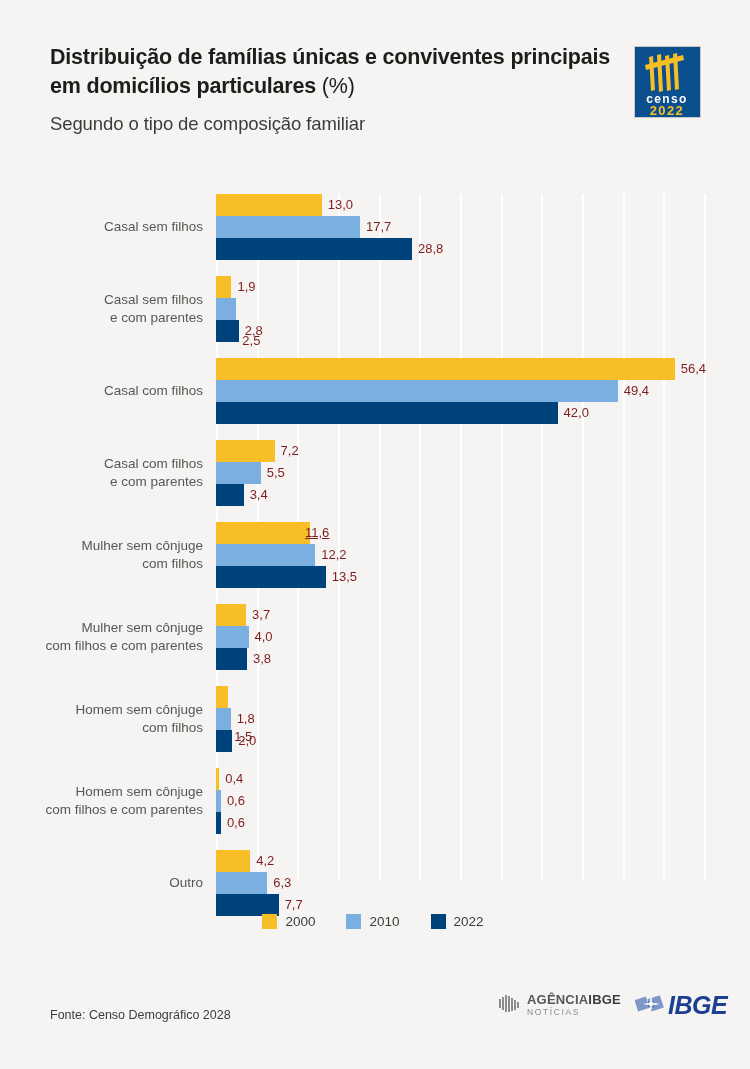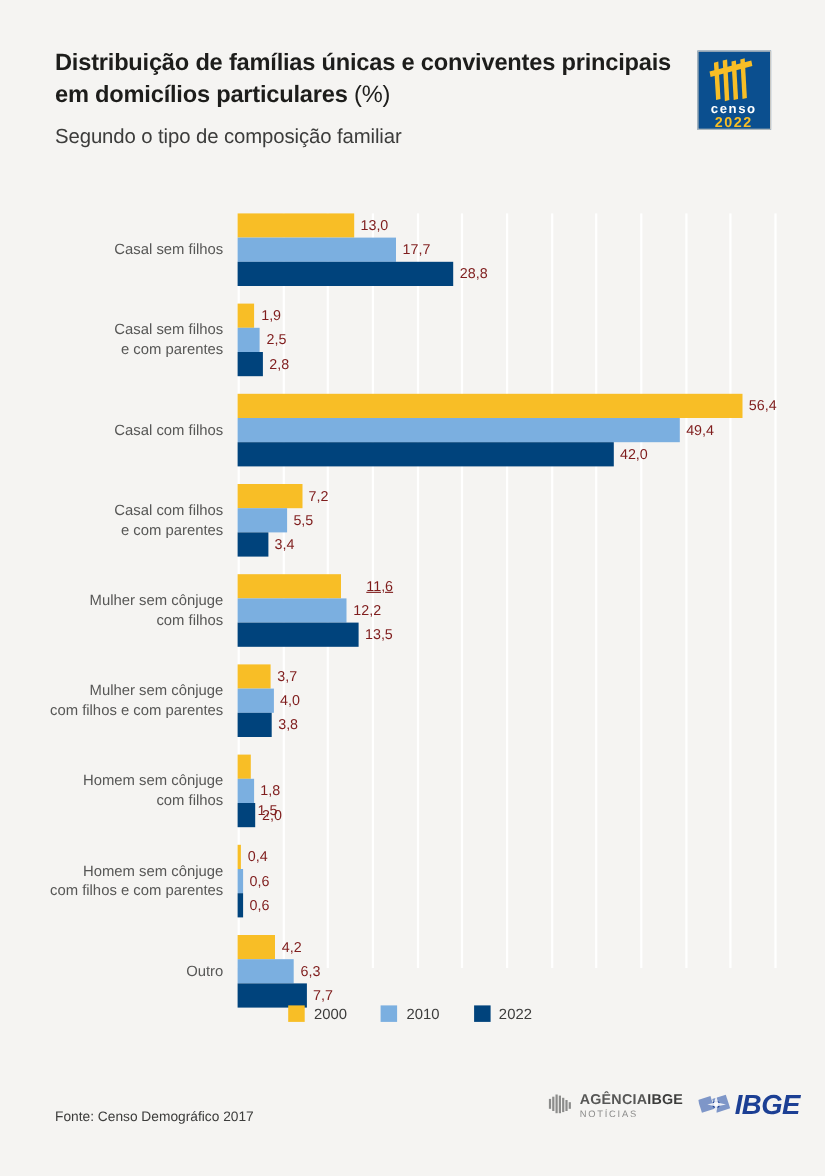--- a/index.html
+++ b/index.html
@@ -262,21 +262,21 @@
       </div>
       <div class="group">
         <div class="cat-label">Casal sem filhos
 e com parentes</div>
         <div class="bar-row">
           <div class="bar" style="width: 15.4533px; background: rgb(248, 190, 38);"></div>
           <div class="bar-value" style="left: 15.4533px;">1,9</div>
         </div>
         <div class="bar-row">
           <div class="bar" style="width: 20.3333px; background: rgb(123, 175, 224);"></div>
-          <div class="bar-value" style="left: 20.3333px;">2,5</div>
+          <div class="bar-value" style="left: 20.3333px; margin-top: 32px;">2,5</div>
         </div>
         <div class="bar-row">
           <div class="bar" style="width: 22.7733px; background: rgb(0, 67, 124);"></div>
           <div class="bar-value" style="left: 22.7733px;">2,8</div>
         </div>
       </div>
       <div class="group">
         <div class="cat-label">Casal com filhos</div>
         <div class="bar-row">
           <div class="bar" style="width: 458.72px; background: rgb(248, 190, 38);"></div>
@@ -305,21 +305,21 @@
         <div class="bar-row">
           <div class="bar" style="width: 27.6533px; background: rgb(0, 67, 124);"></div>
           <div class="bar-value" style="left: 27.6533px;">3,4</div>
         </div>
       </div>
       <div class="group">
         <div class="cat-label">Mulher sem cônjuge
 com filhos</div>
         <div class="bar-row">
           <div class="bar" style="width: 94.3467px; background: rgb(248, 190, 38);"></div>
-          <div class="bar-value" style="left: 111px; text-decoration: underline;">11,6</div>
+          <div class="bar-value" style="left: 83px; text-decoration: underline;">11,6</div>
         </div>
         <div class="bar-row">
           <div class="bar" style="width: 99.2267px; background: rgb(123, 175, 224);"></div>
           <div class="bar-value" style="left: 99.2267px;">12,2</div>
         </div>
         <div class="bar-row">
           <div class="bar" style="width: 109.8px; background: rgb(0, 67, 124);"></div>
           <div class="bar-value" style="left: 109.8px;">13,5</div>
         </div>
       </div>
@@ -397,21 +397,21 @@
     <div class="legend-item">
       <span class="legend-swatch" style="background: rgb(123, 175, 224);"></span>
       <span class="legend-label">2010</span>
     </div>
     <div class="legend-item">
       <span class="legend-swatch" style="background: rgb(0, 67, 124);"></span>
       <span class="legend-label">2022</span>
     </div>
   </div>
 
-<div class="footer-source">Fonte: Censo Demográfico 2017</div>
+<div class="footer-source">Fonte: Censo Demográfico 2028</div>
 
 <div class="footer-logos">
   <div class="agencia">
     <svg width="26" height="26" viewBox="0 0 26 26">
       <g fill="#8c8c8b">
         <rect x="3" y="7" width="2" height="9"></rect>
         <rect x="6" y="5" width="2" height="13"></rect>
         <rect x="9" y="3" width="2" height="17"></rect>
         <rect x="12" y="4" width="2" height="16"></rect>
         <rect x="15" y="6" width="2" height="13"></rect>

